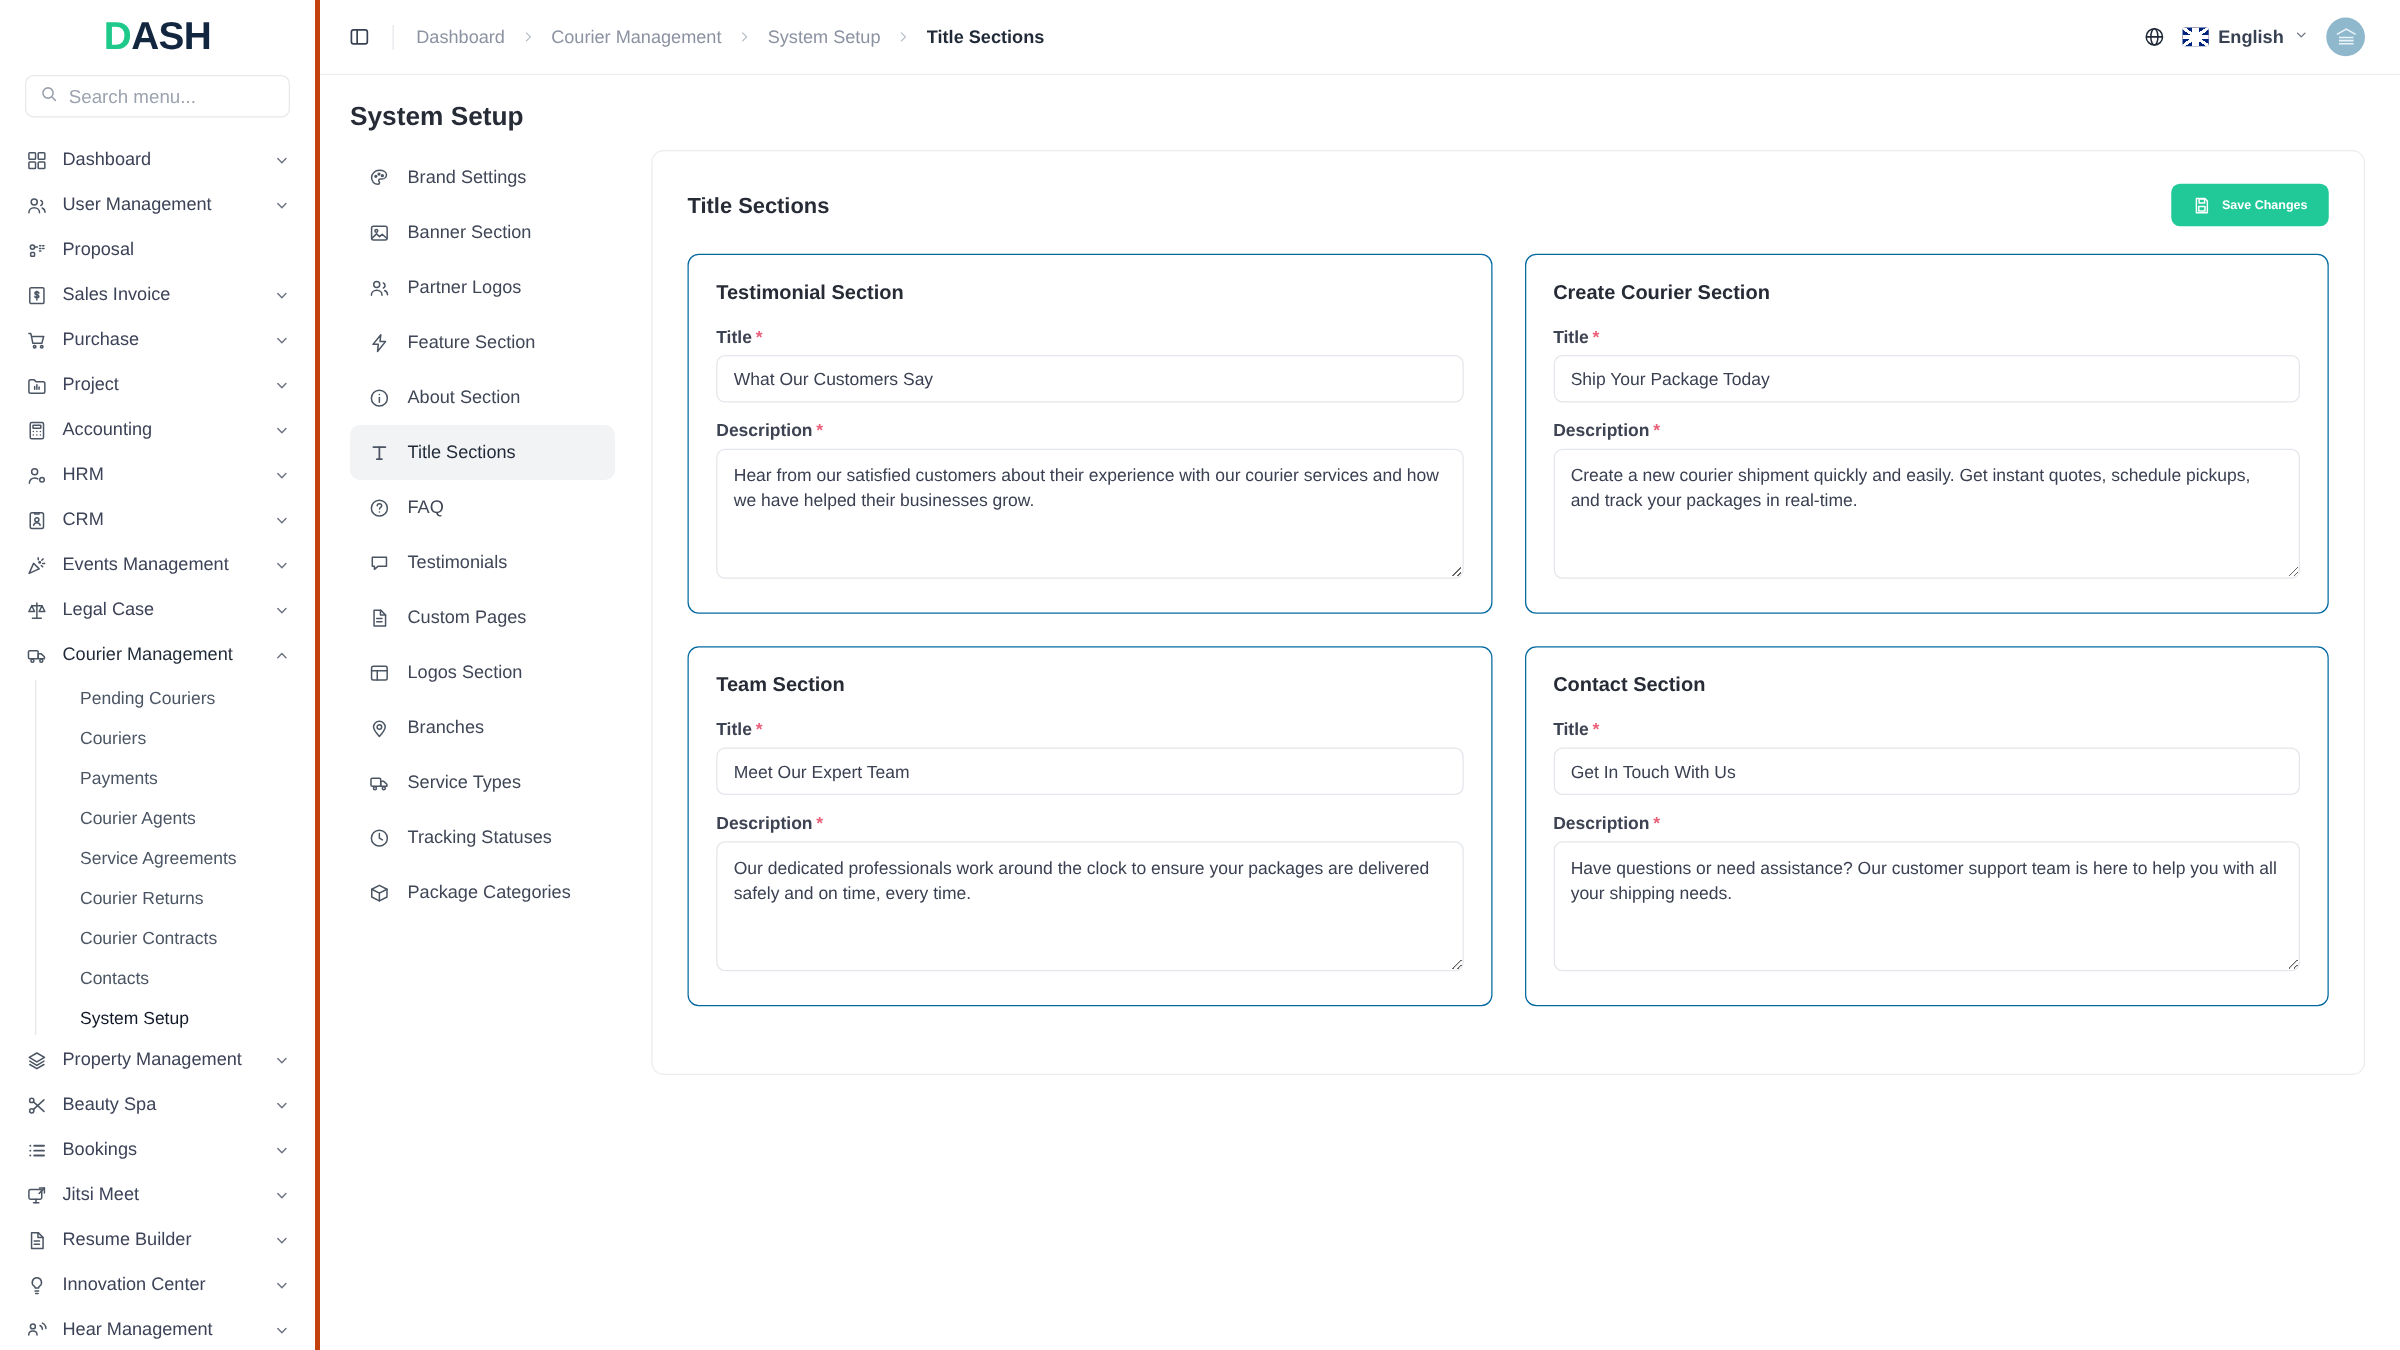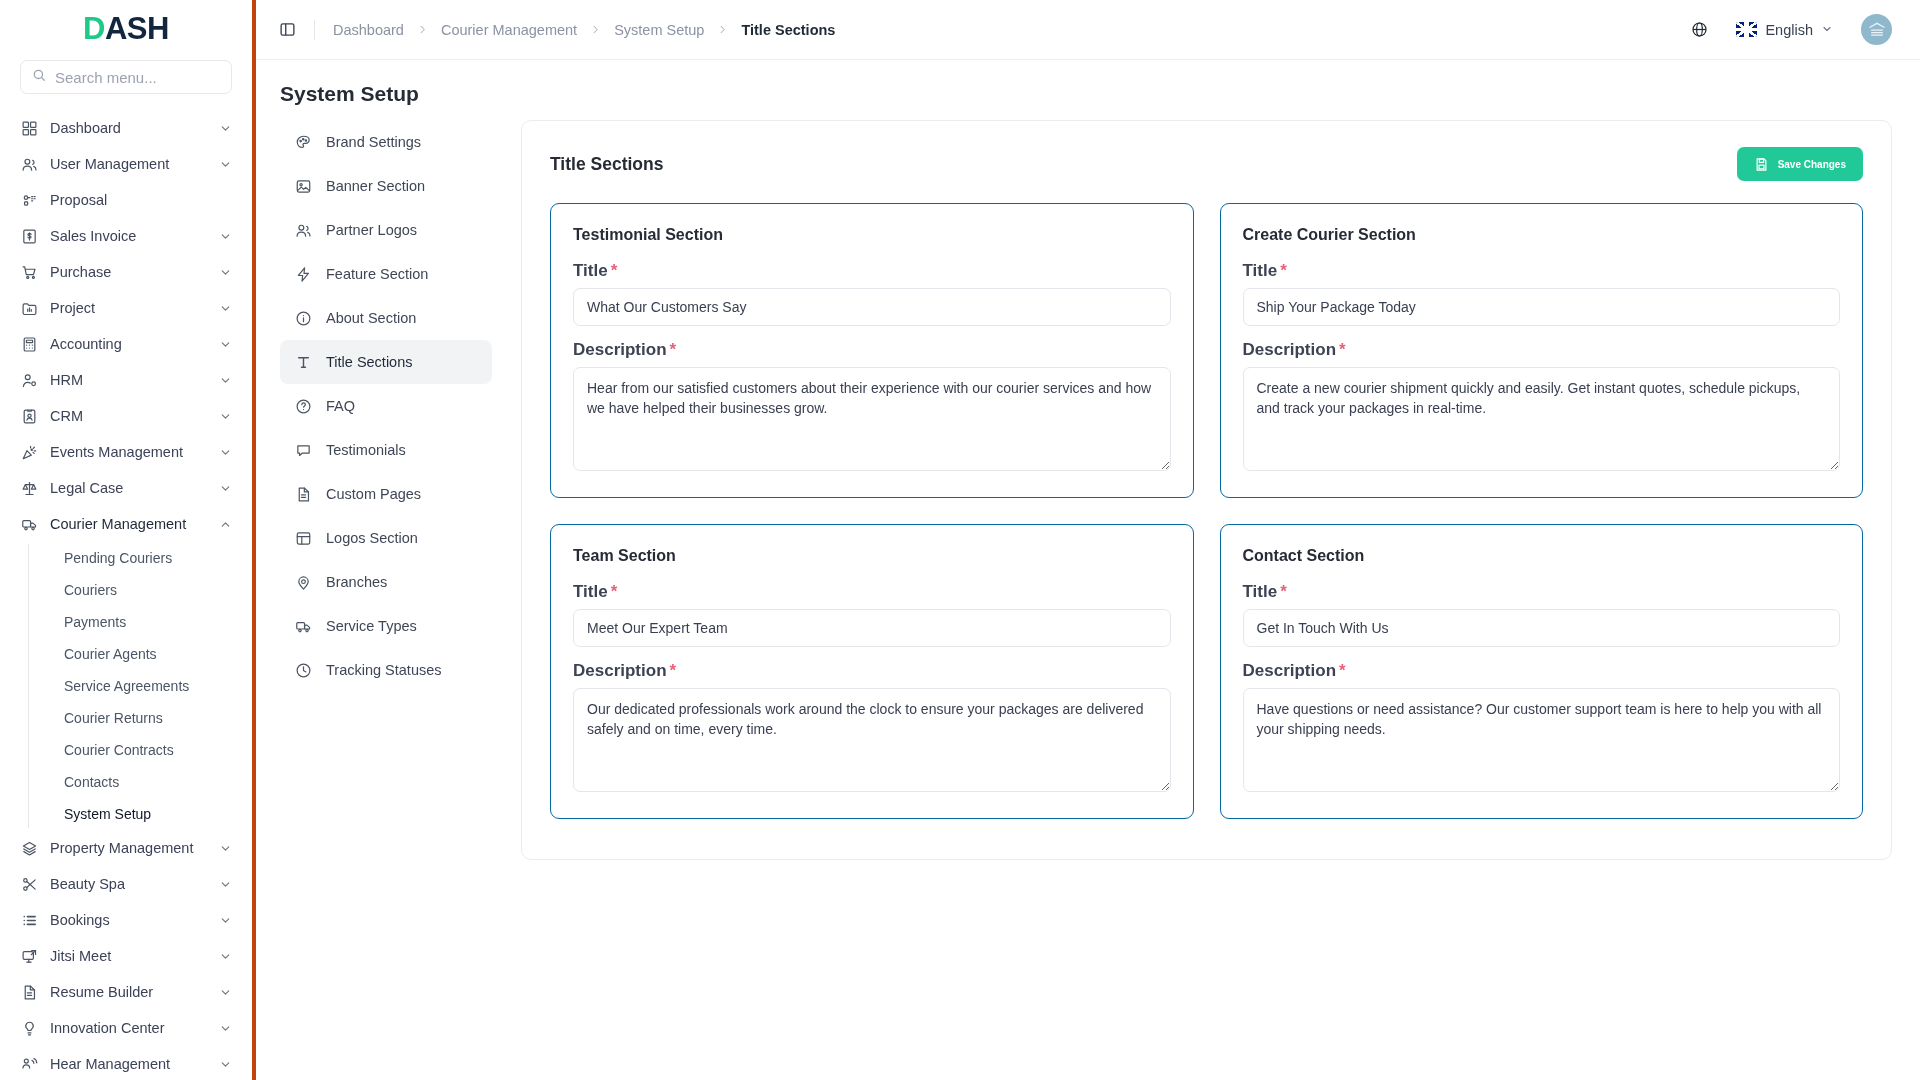--- a/index.html
+++ b/index.html
@@ -60,21 +60,21 @@
   .topbar {
     height: 60px; min-height: 60px; display: flex; align-items: center;
     padding: 0 28px 0 20px; border-bottom: 1px solid #eceef1; background: #fff;
   }
   .panel-toggle { width: 22px; height: 22px; display: flex; align-items: center; justify-content: center; color: #374151; cursor: pointer; }
   .vsep { width: 1px; height: 20px; background: #e5e7eb; margin: 0 16px; }
   .crumbs { display: flex; align-items: center; gap: 0px; font-size: 14.5px; }
   .crumb { color: #8b92a1; padding: 0 2px; cursor: pointer; }
   .crumb.current { color: #1f2937; font-weight: 600; cursor: default; }
   .crumb-sep { color: #b6bcc7; margin: 0 11px; display: flex; align-items: center; }
-  .topbar-right { margin-left: auto; display: flex; align-items: center; gap: 28px; }
+  .topbar-right { margin-left: auto; display: flex; align-items: center; gap: 14px; font-weight: bold; }
   .globe { color: #1f2937; display: flex; cursor: pointer; }
   .lang { display: flex; align-items: center; gap: 8px; cursor: pointer; font-size: 14.5px; color: #374151; }
   .flag {
     width: 21px; height: 15px; border-radius: 2px; flex: none; position: relative; overflow: hidden;
     background: #00247d;
   }
   .flag::before {
     content:""; position:absolute; left:0; top:0; right:0; bottom:0;
     background:
       linear-gradient(to bottom right, transparent calc(50% - 1.3px), #fff calc(50% - 1.3px), #fff calc(50% + 1.3px), transparent calc(50% + 1.3px)),
@@ -134,21 +134,21 @@
     display: grid; grid-template-columns: 1fr 1fr; gap: 26px 26px;
     padding: 22px 28px 28px 28px;
   }
   .sub-card {
     border: 1px solid #0369a1; border-radius: 9px; padding: 22px 22px 22px 22px;
     background: #fff;
   }
   .sub-card-title { font-size: 16px; font-weight: 700; color: #262b36; margin-bottom: 17px; }
   .field { margin-bottom: 14px; }
   .field:last-child { margin-bottom: 0; }
-  .field-label { font-size: 17px; font-weight: 600; color: #3d4352; margin-bottom: 7px; display: block; }
+  .field-label { font-size: 14px; font-weight: 600; color: #3d4352; margin-bottom: 7px; display: block; }
   .req { color: #e8607a; margin-left: 3px; }
   .inp {
     width: 100%; height: 38px; border: 1px solid #e3e6ea; border-radius: 7px;
     padding: 0 13px; font-size: 14px; color: #3a4051; outline: none;
     font-family: "Liberation Sans", sans-serif; background: #fff;
   }
   textarea.inp {
     height: 104px; padding: 10px 13px; line-height: 1.45; resize: vertical;
   }
 </style>
@@ -674,20 +674,29 @@
             <span>Service Types</span>
           </div>
           <div class="smenu-item">
             <span class="ico">
               <svg width="17" height="17" viewBox="0 0 24 24" fill="none" stroke="currentColor" stroke-width="1.7" stroke-linecap="round" stroke-linejoin="round">
                 <circle cx="12" cy="12" r="9"></circle>
                 <path d="M12 6.8V12l3.4 2"></path>
               </svg>
             </span>
             <span>Tracking Statuses</span>
+          </div>
+          <div class="smenu-item">
+            <span class="ico">
+              <svg width="17" height="17" viewBox="0 0 24 24" fill="none" stroke="currentColor" stroke-width="1.7" stroke-linecap="round" stroke-linejoin="round">
+                <path d="M3.4 7.6L12 3.2l8.6 4.4v8.8L12 20.8l-8.6-4.4z"></path>
+                <path d="M3.4 7.6L12 12l8.6-4.4M12 12v8.8"></path>
+              </svg>
+            </span>
+            <span>Package Categories</span>
           </div>
         </div>
 
       <section class="content-card">
         <div class="content-head">
           <div class="content-title">Title Sections</div>
           <button class="btn-save">
             <span class="ico">
               <svg width="15" height="15" viewBox="0 0 24 24" fill="none" stroke="currentColor" stroke-width="1.9" stroke-linejoin="round">
                   <path d="M5 3h11l3 3v15H5z"></path>

